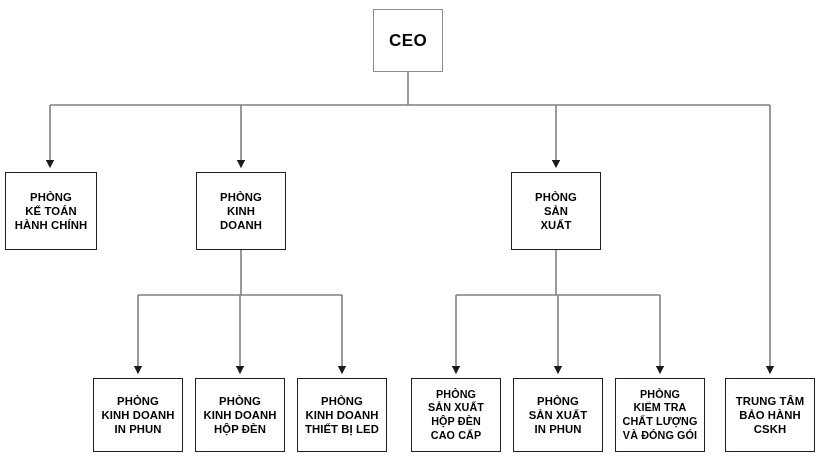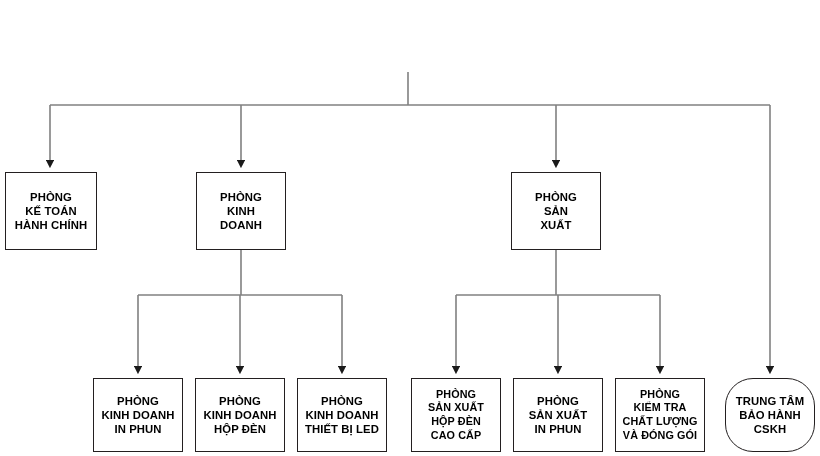--- a/index.html
+++ b/index.html
@@ -67,21 +67,21 @@
     height: 74px;
     width: 90px;
     font-size: 11.3px;
   }
   .node-l3.s1 { left: 93px;  }
   .node-l3.s2 { left: 195px; }
   .node-l3.s3 { left: 297px; }
   .node-l3.p1 { left: 411px; font-size: 10.8px; }
   .node-l3.p2 { left: 513px; }
   .node-l3.p3 { left: 615px; font-size: 10.8px; }
-  .node-l3.warranty { left: 725px; width: 90px; border-radius: 28px; }
+  .node-l3.warranty { left: 725px; width: 90px; }
 </style>
 </head>
 <body>
 
 <div id="org-chart">
 
   <svg id="connectors" width="820" height="456" viewBox="0 0 820 456">
     <defs>
       <marker id="arrow" viewBox="0 0 10 10" refX="5" refY="5" markerWidth="5.2" markerHeight="5.2" orient="auto-start-reverse">
         <path d="M 0 0 L 10 5 L 0 10 z" fill="#1a1a1a"></path>
@@ -107,20 +107,23 @@
       <path d="M 342 295 L 342 370" marker-end="url(#arrow)"></path>
 
       <path d="M 556 250 L 556 295"></path>
       <path d="M 456 295 L 660 295"></path>
       <path d="M 456 295 L 456 370" marker-end="url(#arrow)"></path>
       <path d="M 558 295 L 558 370" marker-end="url(#arrow)"></path>
       <path d="M 660 295 L 660 370" marker-end="url(#arrow)"></path>
     </g>
   </svg>
 
+  <div class="node node-ceo">
+    <span class="lines">CEO</span>
+  </div>
 
   <div class="node node-l2 accounting">
     <span class="lines">PHÒNG
 KẾ TOÁN
 HÀNH CHÍNH</span>
   </div>
   <div class="node node-l2 sales">
     <span class="lines">PHÒNG
 KINH
 DOANH</span>

